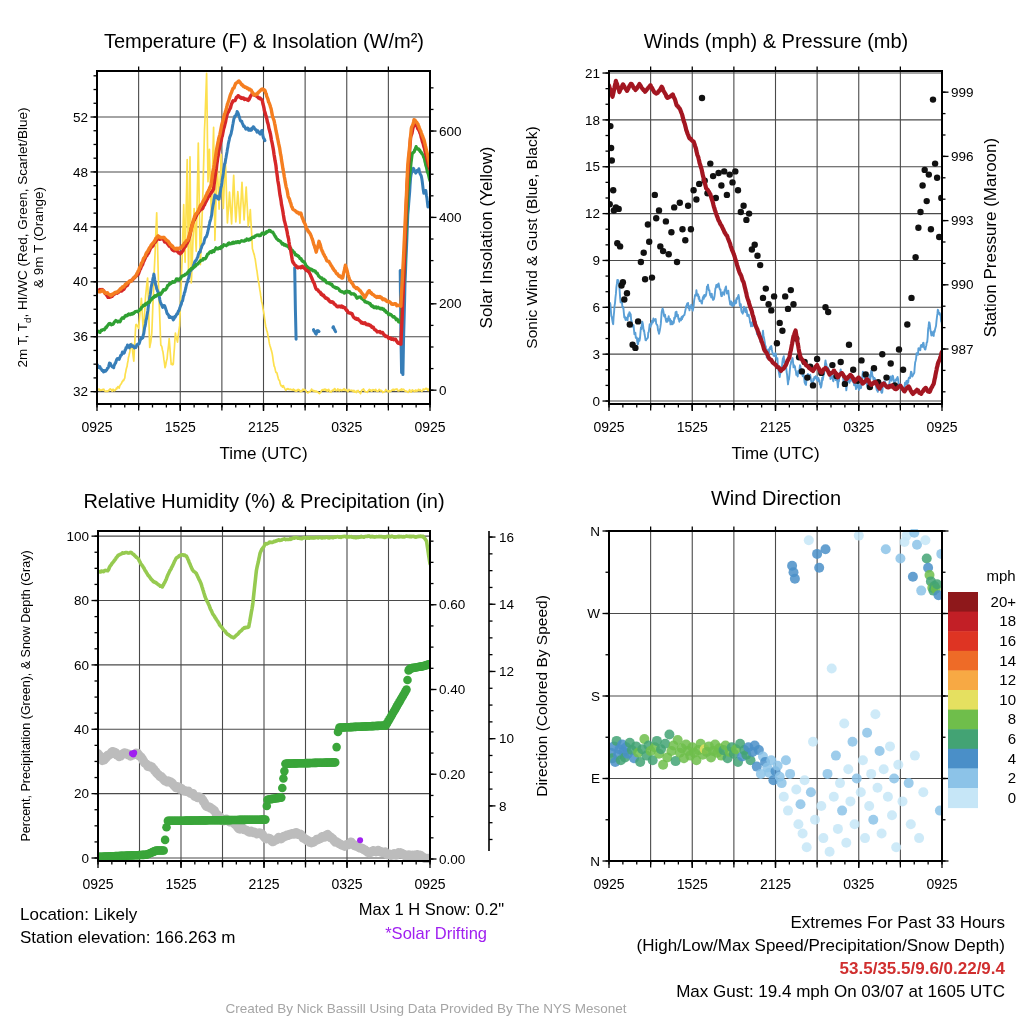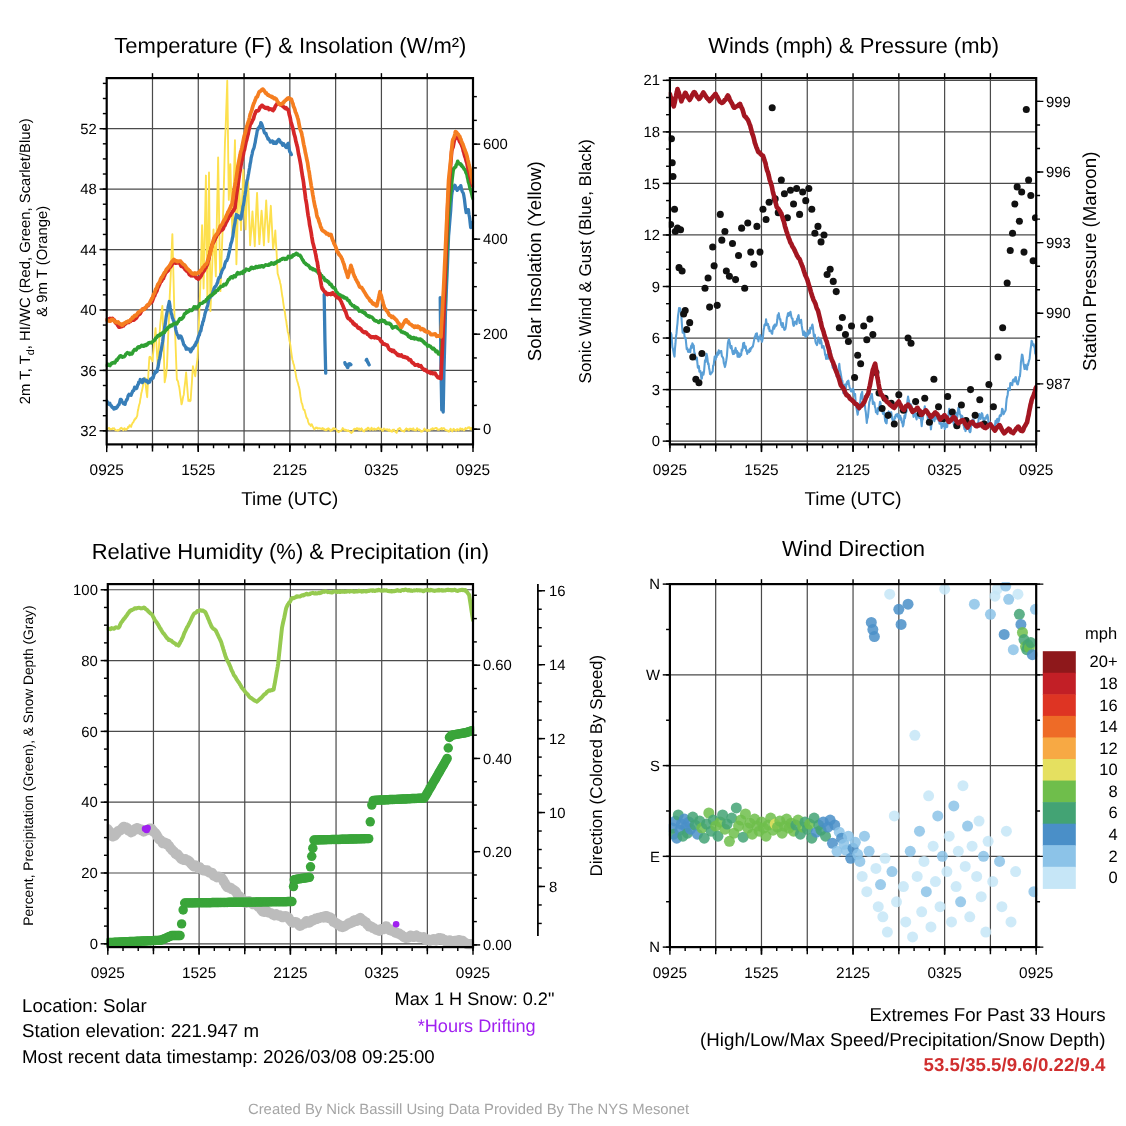--- a/index.html
+++ b/index.html
@@ -1175,28 +1175,28 @@
           <text x="1016" y="763.5999999999999" text-anchor="end" font-size="15">4</text>
           <rect x="948" y="768.4" width="30" height="20.1" fill="#8cc3e8"></rect>
           <text x="1016" y="783.1999999999999" text-anchor="end" font-size="15">2</text>
           <rect x="948" y="788" width="30" height="20.1" fill="#c6e6f7"></rect>
           <text x="1016" y="802.8" text-anchor="end" font-size="15">0</text>
         </g>
       </svg>
     </div>
 
   <div class="tblock" style="left:20px;top:903px;">
-    <div>Location: Solar</div>
-    <div>Station elevation: 221.947 m</div>
-    <div>Most recent data timestamp: 2026/03/08 09:25:00</div>
+    <div>Location: Likely</div>
+    <div>Station elevation: 166.263 m</div>
   </div>
 
   <div class="tblock right" style="right:520px;top:898px;font-size:16.5px;">Max 1 H Snow: 0.2"</div>
-  <div class="tblock right" id="drifting" style="right: 537px; top: 922px; font-size: 16.5px; color: rgb(160, 32, 240);">*Hours Drifting</div>
+  <div class="tblock right" id="drifting" style="right: 537px; top: 922px; font-size: 16.5px; color: rgb(160, 32, 240);">*Solar Drifting</div>
 
   <div class="tblock right" style="right:19px;top:911px;">
     <div>Extremes For Past 33 Hours</div>
     <div>(High/Low/Max Speed/Precipitation/Snow Depth)</div>
     <div id="extremes-values" style="font-weight: bold; color: rgb(208, 47, 47);">53.5/35.5/9.6/0.22/9.4</div>
+    <div>Max Gust: 19.4 mph On 03/07 at 1605 UTC</div>
   </div>
 
   <div id="footer">Created By Nick Bassill Using Data Provided By The NYS Mesonet</div>
 </div>
 
 </body></html>

